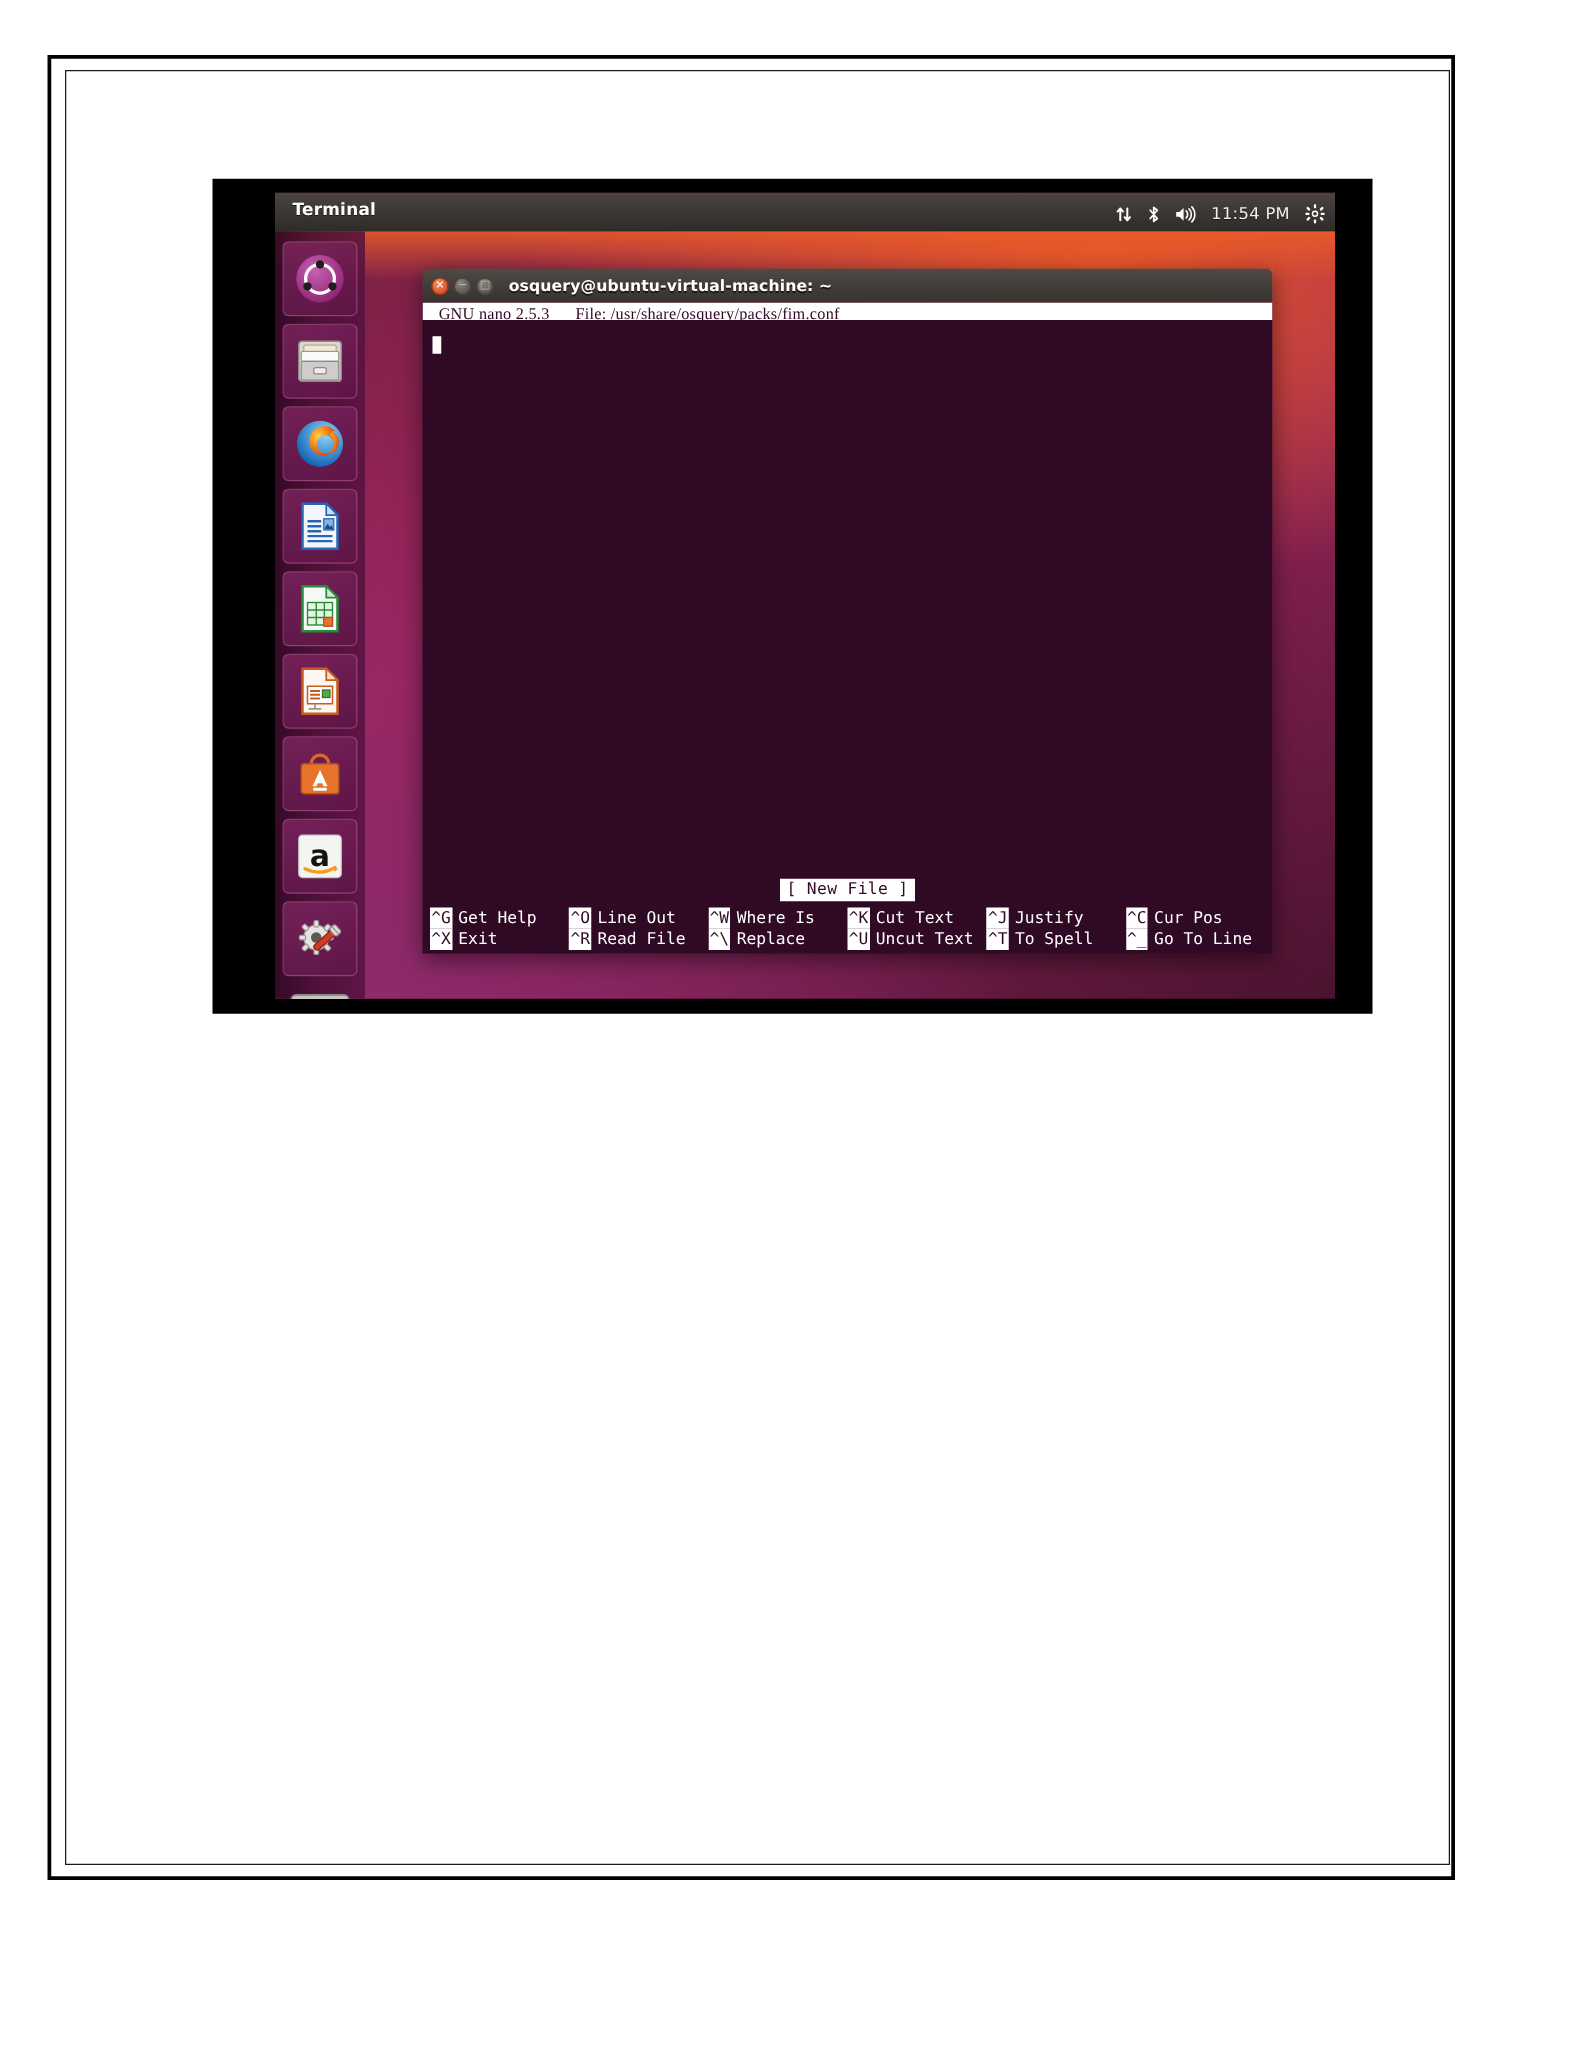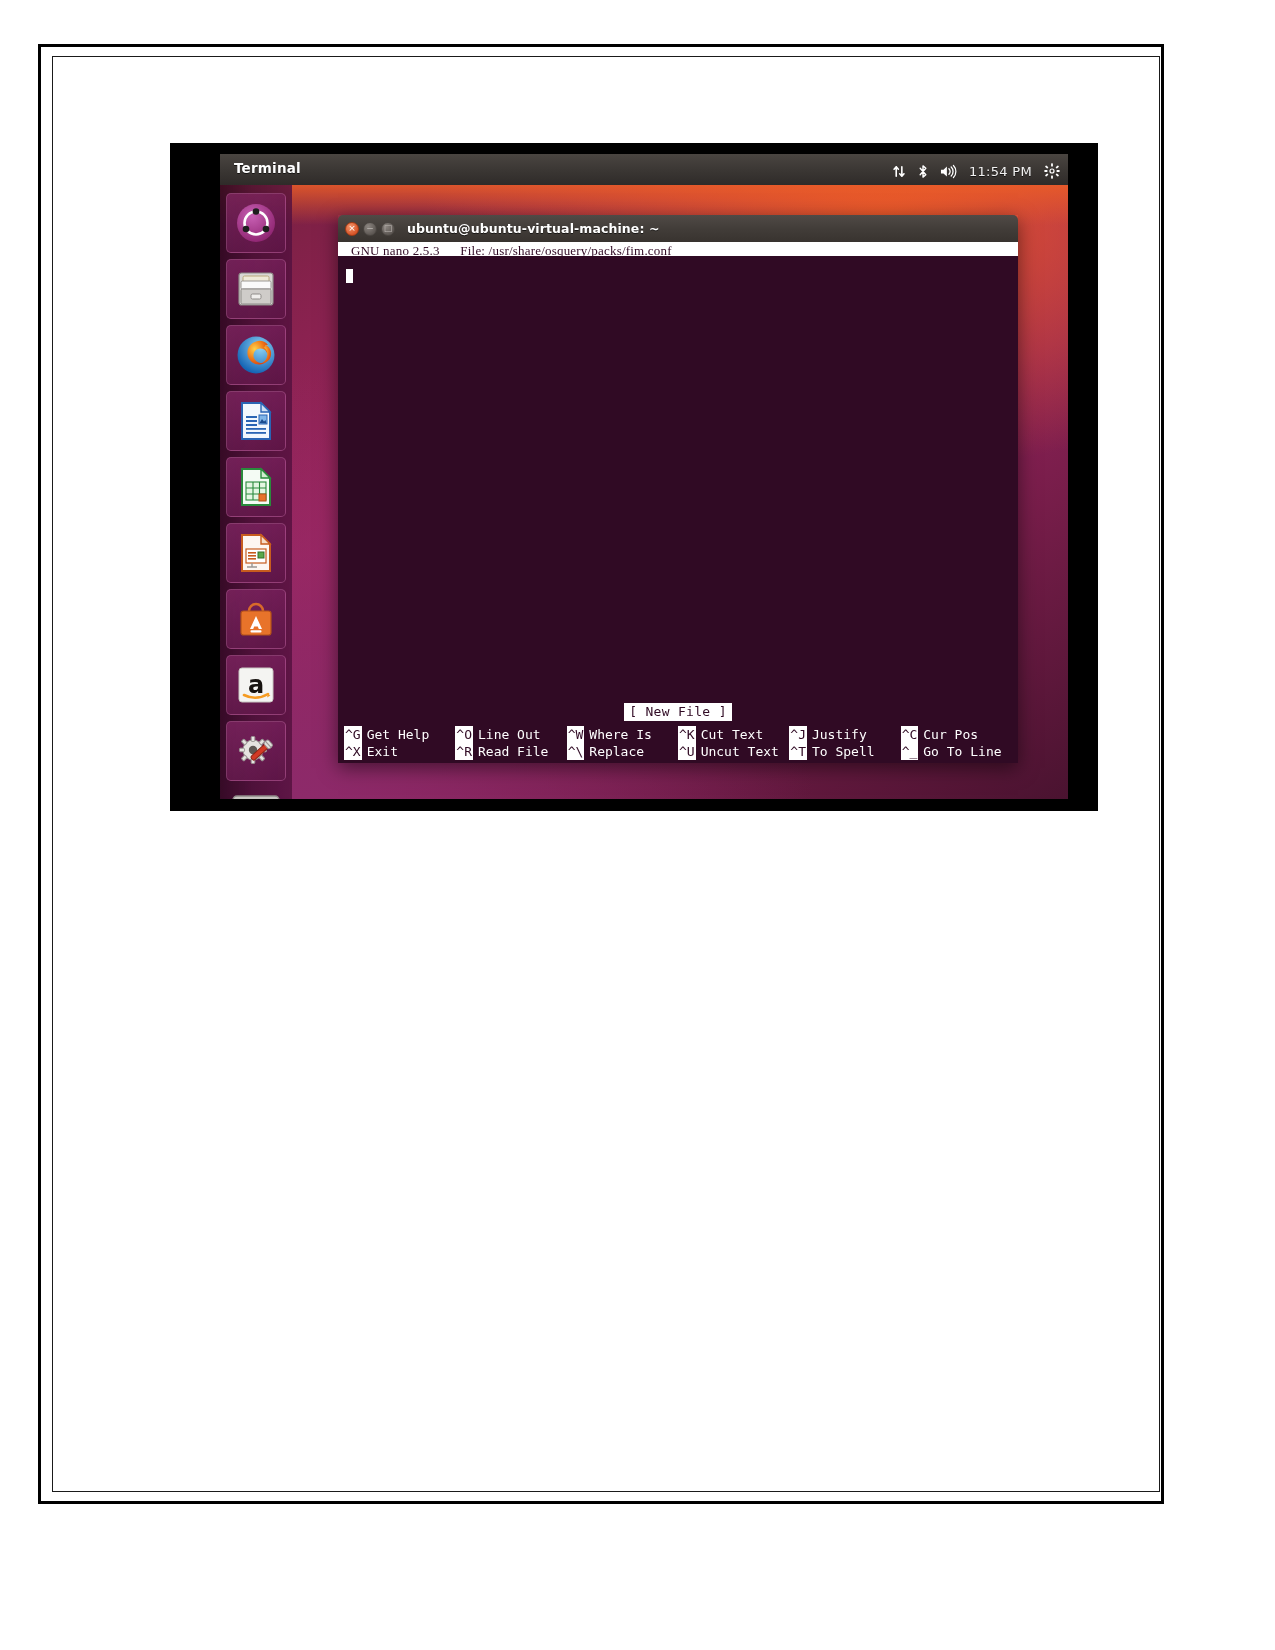--- a/index.html
+++ b/index.html
@@ -522,21 +522,21 @@
         </div>
 
       </div>
 
       <div class="term-window">
 
         <div class="term-titlebar">
           <span class="win-btn close">×</span>
           <span class="win-btn min">−</span>
           <span class="win-btn max">□</span>
-          <span class="term-title-text">ubuntu@ubuntu-virtual-machine: ~</span>
+          <span class="term-title-text">osquery@ubuntu-virtual-machine: ~</span>
         </div>
 
         <div class="term-body">
 
           <div class="nano-titlebar">  GNU nano 2.5.3      File: /usr/share/osquery/packs/fim.conf</div>
 
           <div class="nano-textarea">
             <span class="nano-cursor"></span>
           </div>
 

